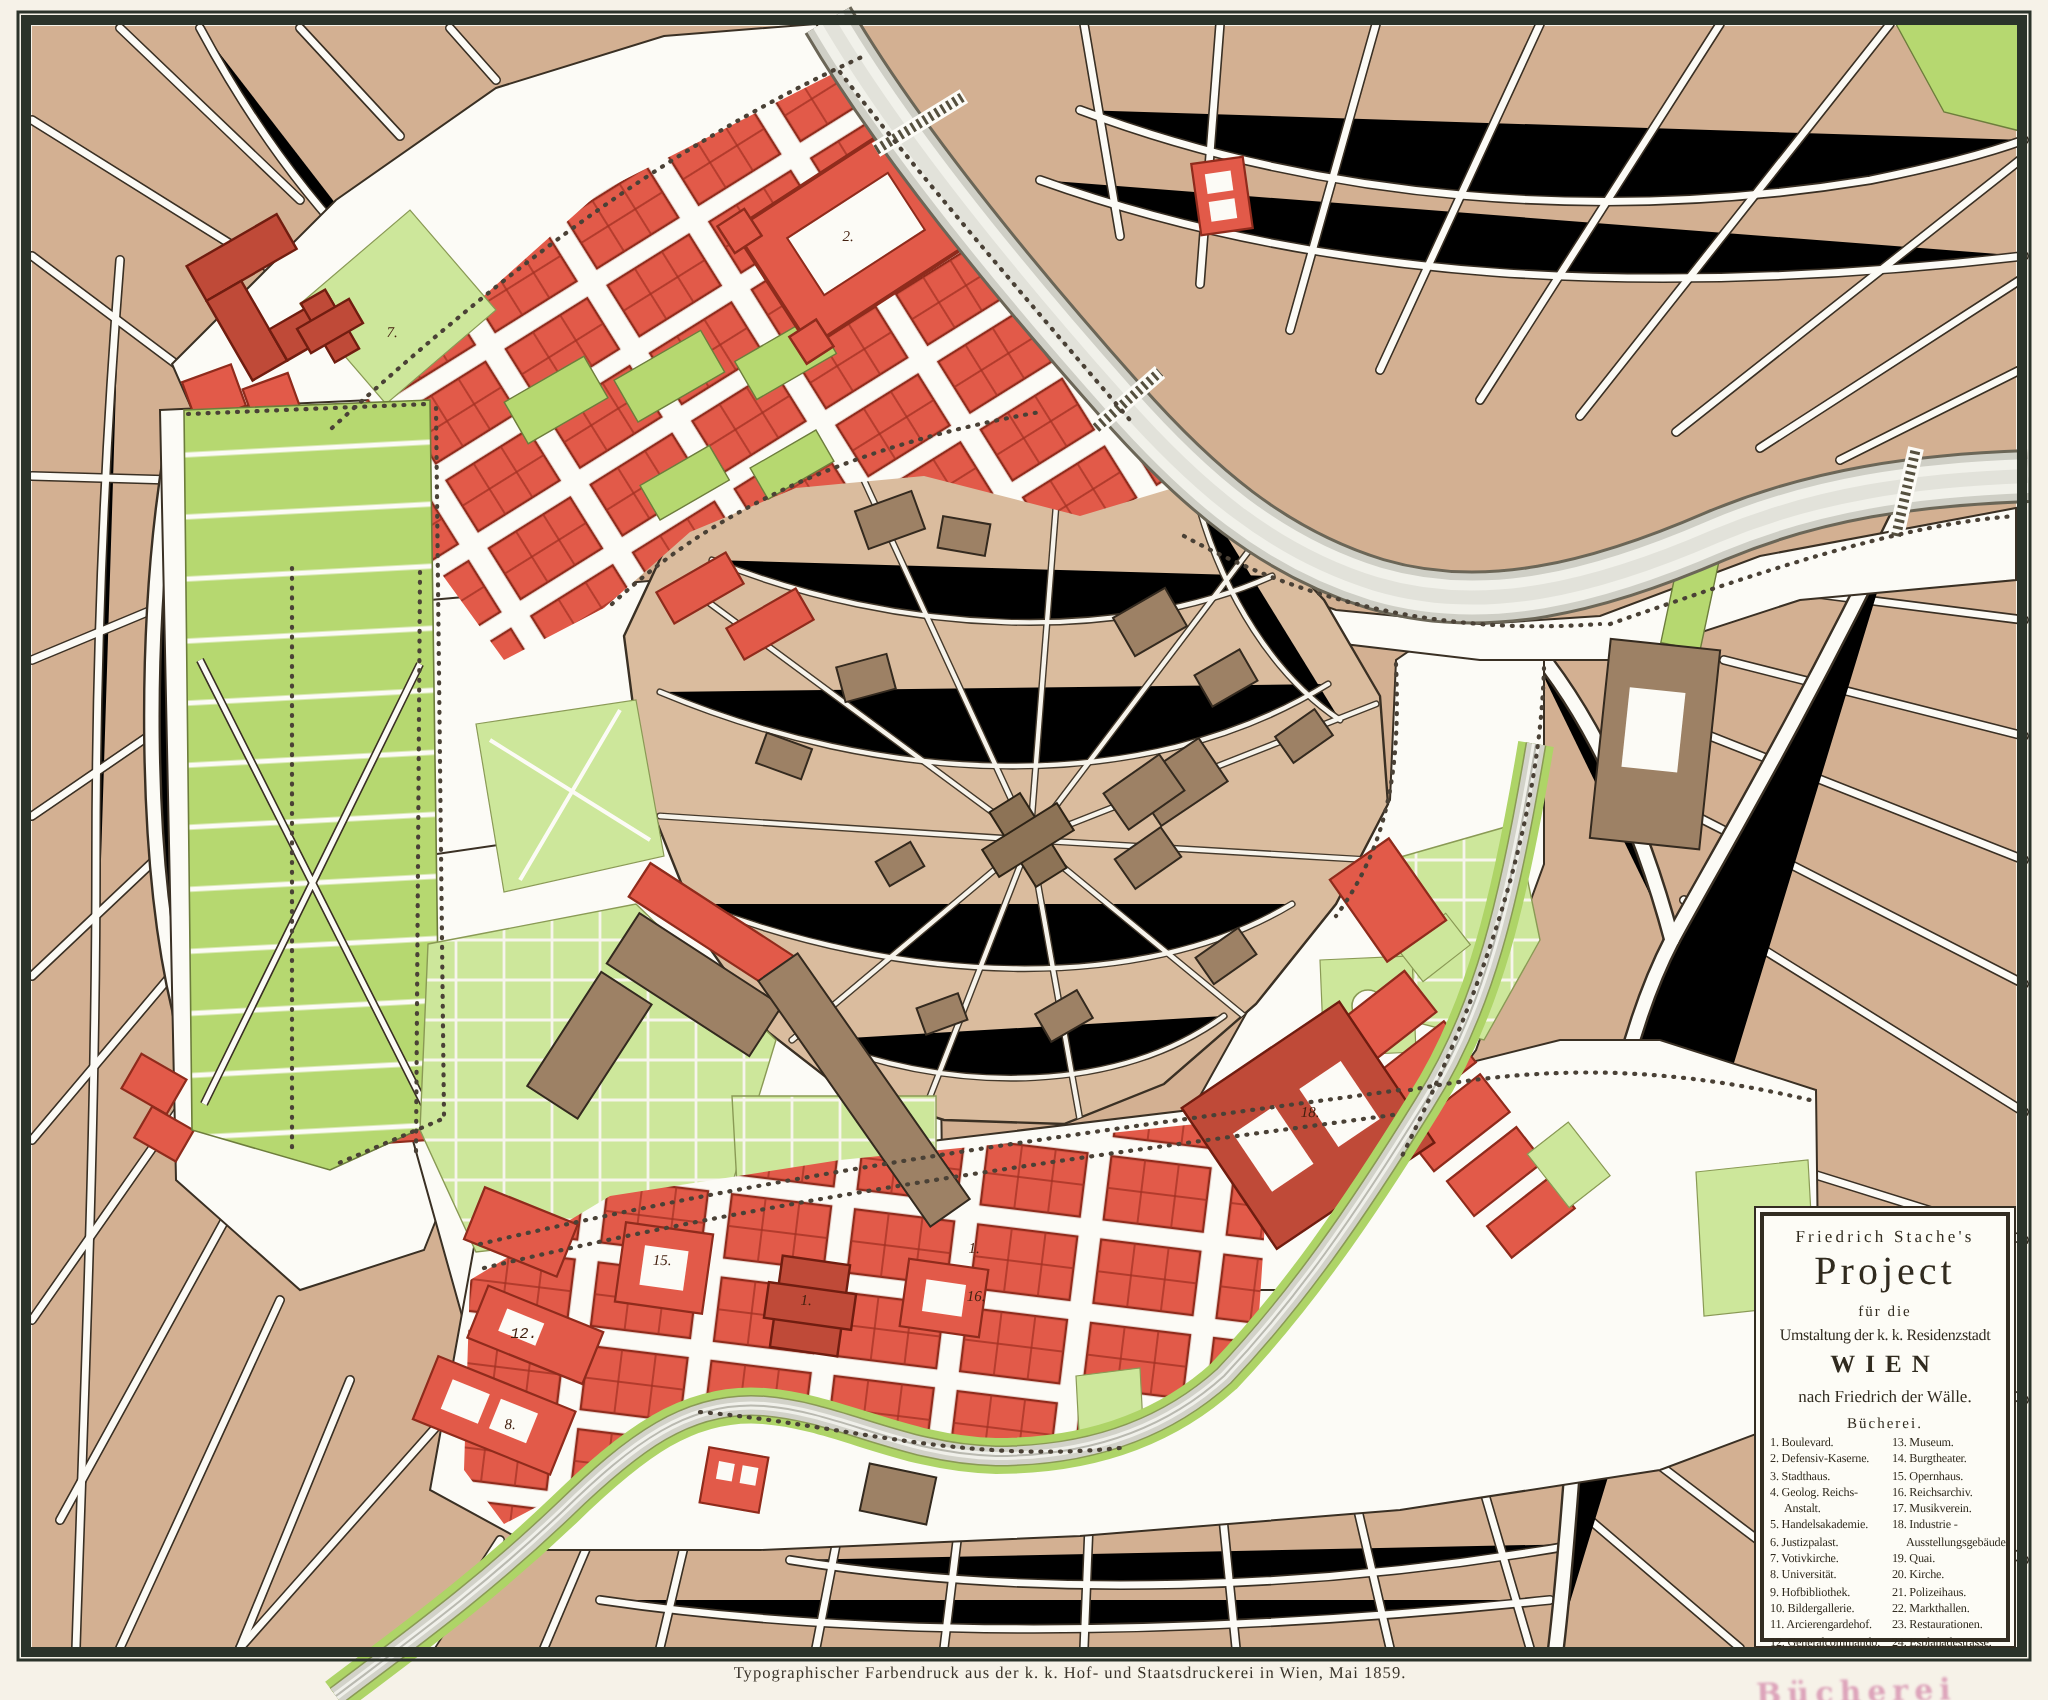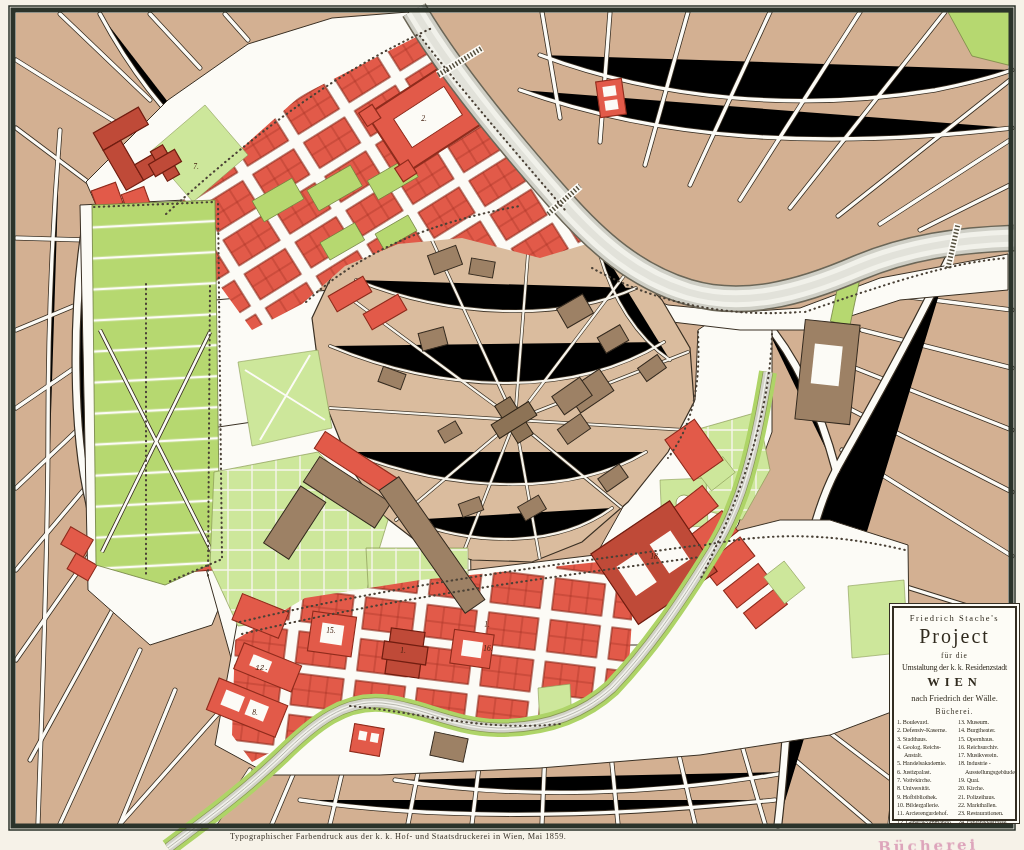--- a/index.html
+++ b/index.html
@@ -24,41 +24,40 @@
   .red{fill:#e25a49;stroke:#8f2b1c;stroke-width:1.1}
   .redd{fill:#bf4a38;stroke:#701d10;stroke-width:1.2}
   .gray{fill:#9d8165;stroke:#342a1f;stroke-width:1}
   .pw{stroke:#fcfbf6;fill:none}
 
   
   .cartouche{
     position:absolute;left:877px;top:603px;width:131px;height:221px;
     background:#fdfcf6;border:1.5px solid #332d22;box-sizing:border-box;
     padding:2px;
-    margin-left:12px;
   }
   .cartouche-inner{
     border:2.5px solid #332d22;height:100%;box-sizing:border-box;
     padding:5px 3px 2px 3px;text-align:center;color:#312b1f;
   }
   .c-author{font-size:8.5px;letter-spacing:1.6px;white-space:nowrap}
   .c-title{font-size:20px;font-weight:normal;letter-spacing:2px;margin-top:2px}
   .c-sub1{font-size:7.5px;letter-spacing:1px;margin-top:3px}
   .c-sub2{font-size:8px;margin-top:3px;white-space:nowrap;letter-spacing:-0.2px}
   .c-city{font-size:12.5px;font-weight:bold;letter-spacing:5px;margin-top:3px}
   .c-sub3{font-size:8.5px;margin-top:3px;white-space:nowrap}
   .c-erkl{font-size:7.5px;letter-spacing:1px;margin-top:4px;margin-bottom:2px}
   .legend{display:flex;text-align:left;margin-top:1px}
   .legend-col{font-size:6.1px;line-height:8.3px;letter-spacing:-0.1px}
   .legend-col.left{width:53%}
   .legend-col.right{width:47%}
   .legend-item{padding-left:7px;text-indent:-7px;white-space:normal}
 
   .caption{
-    position:absolute;left:230px;top:832px;width:610px;text-align:left;
+    position:absolute;left:230px;top:832px;width:610px;text-align:center;
     font-size:8.3px;color:#3a342a;letter-spacing:.5px;white-space:nowrap;
   }
   .stamp{
     position:absolute;left:878px;top:837px;
     font-size:15px;font-weight:bold;letter-spacing:3px;
     color:rgba(201,100,150,.55);transform:rotate(-1.5deg);
     filter:blur(.4px);font-family:"DejaVu Serif",serif;
   }
   #plot-numbers{position:absolute;left:0;top:0;width:1024px;height:850px;pointer-events:none}
   .plot-num{

